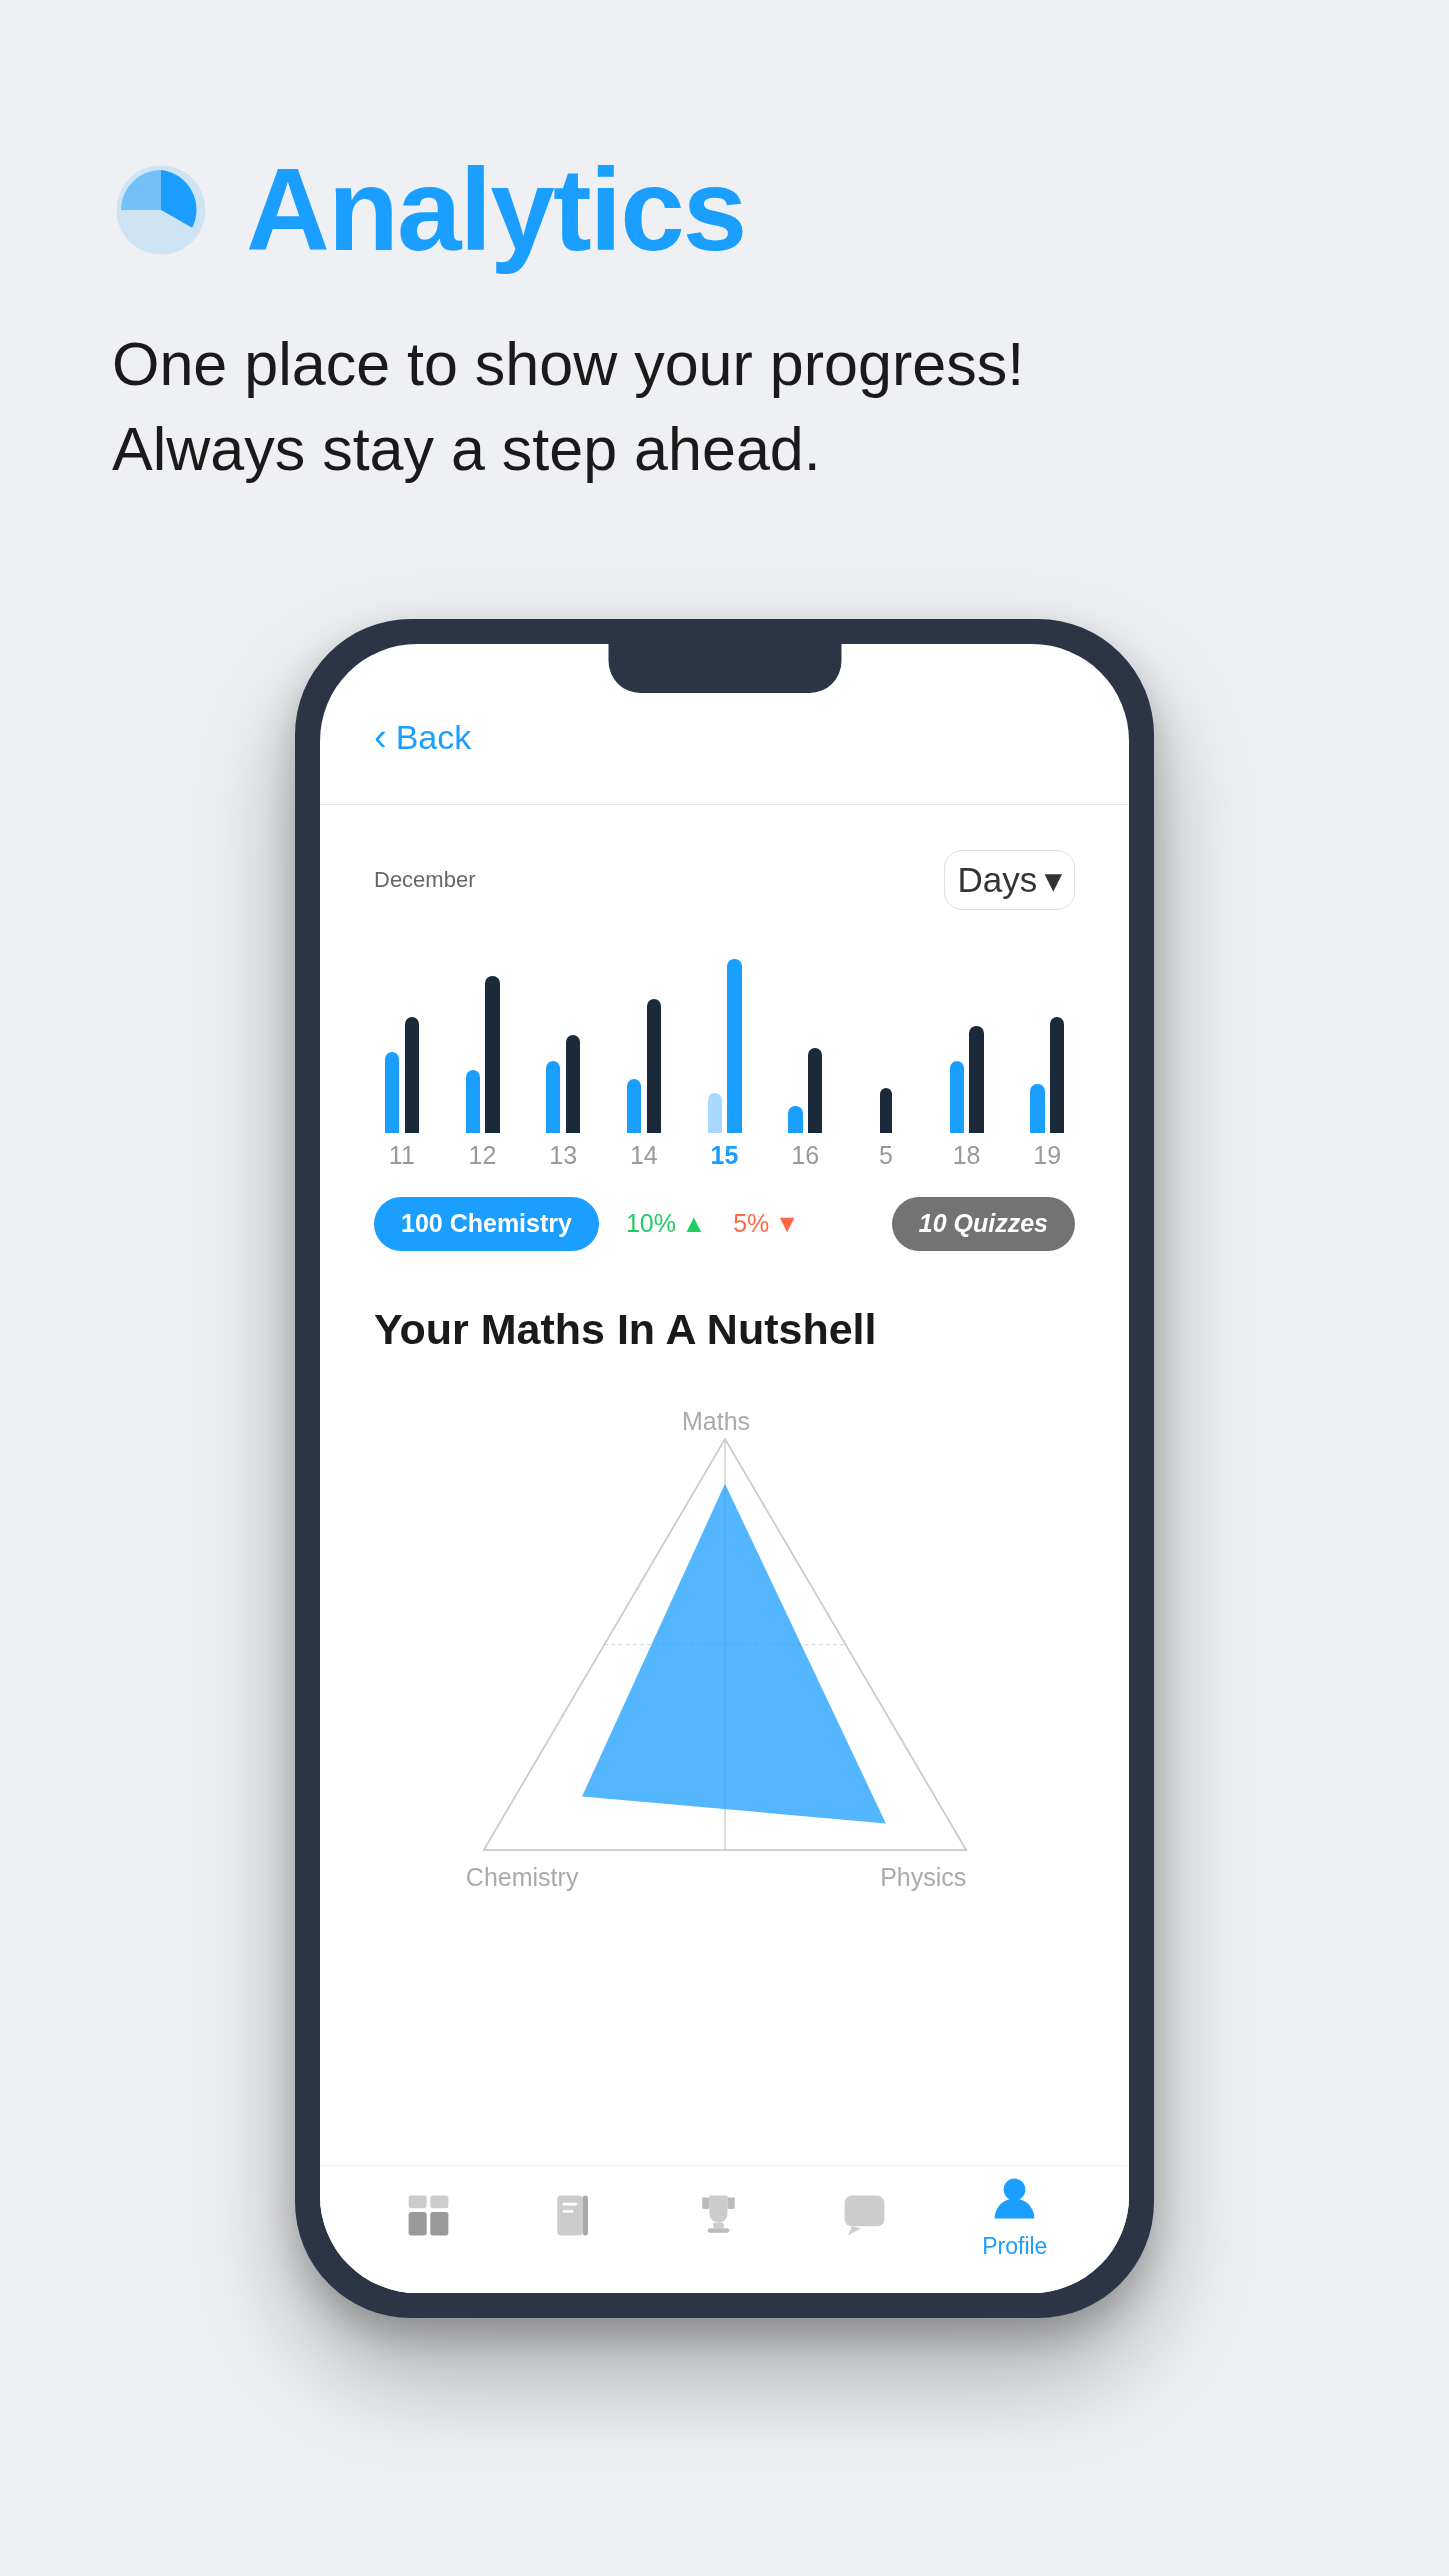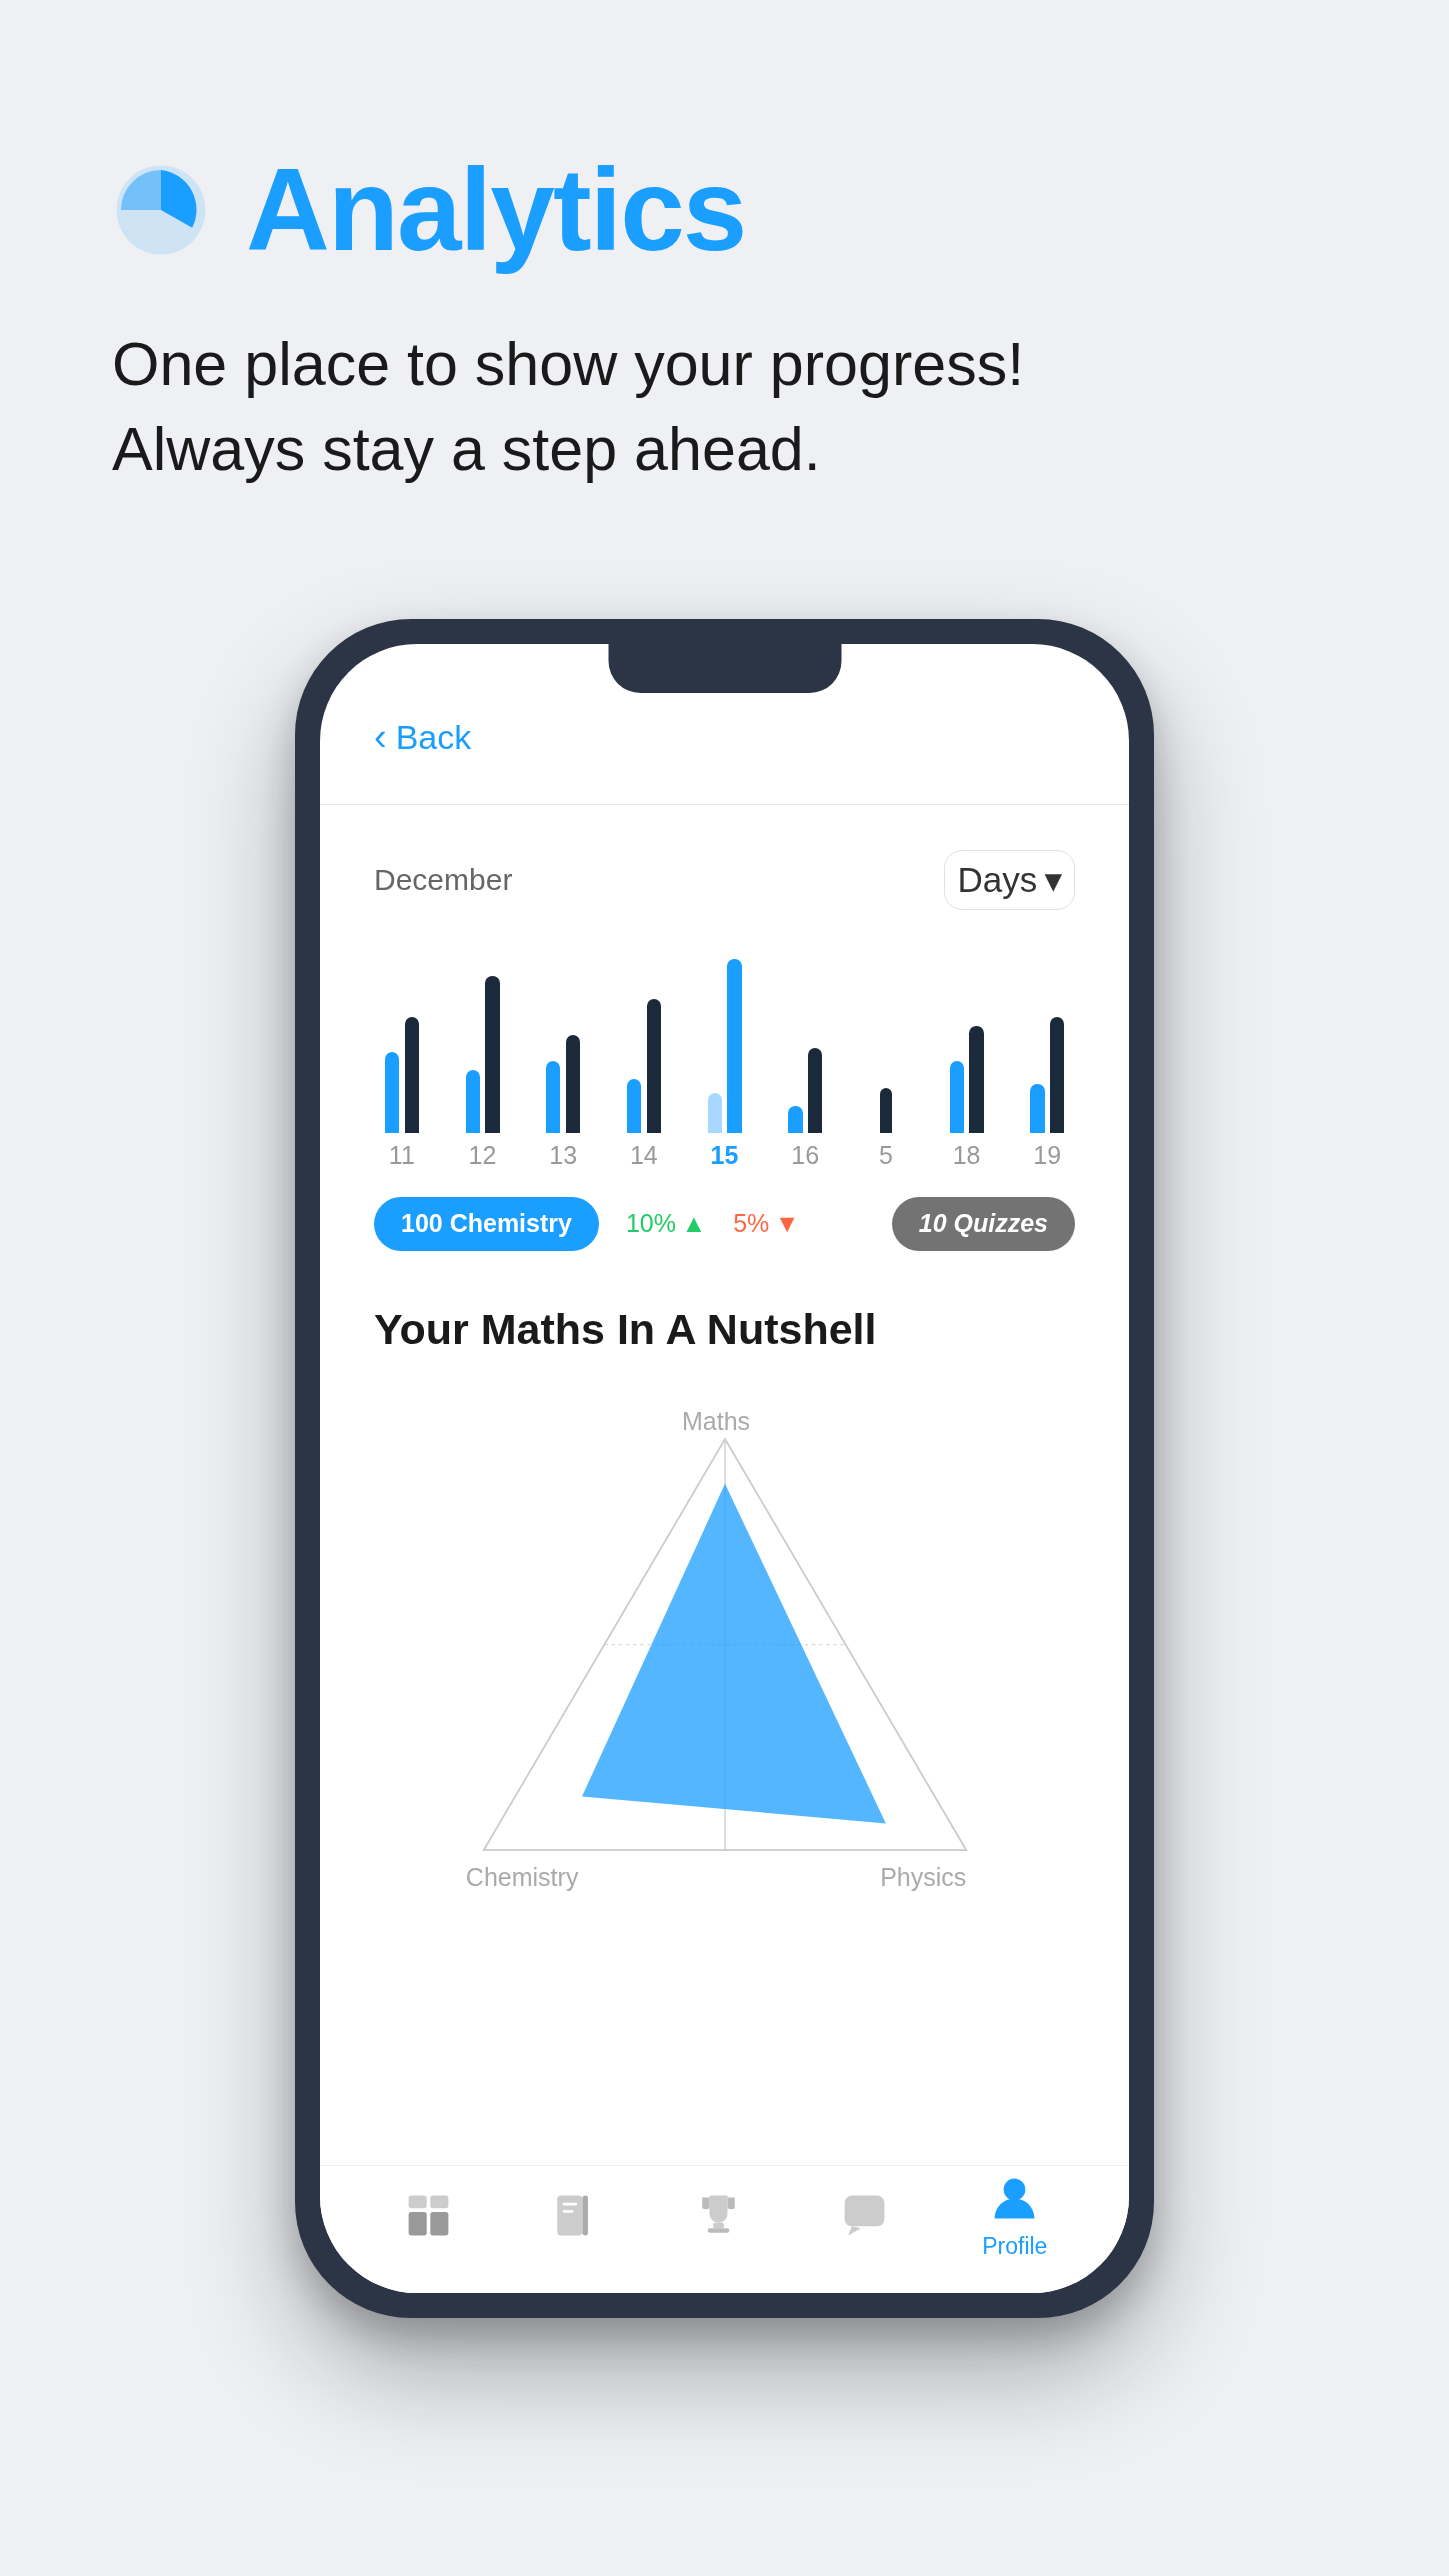--- a/index.html
+++ b/index.html
@@ -127,21 +127,21 @@
     }
 
     .activity-header {
       display: flex;
       justify-content: space-between;
       align-items: center;
       margin-bottom: 36px;
     }
 
     .month-label {
-      font-size: 30px;
+      font-size: 22px;
       color: #666;
     }
 
     .days-selector {
       display: flex;
       align-items: center;
       gap: 7.2px;
       border: 1.8px solid #e0e0e0;
       border-radius: 18px;
       padding: 9px 12px;

